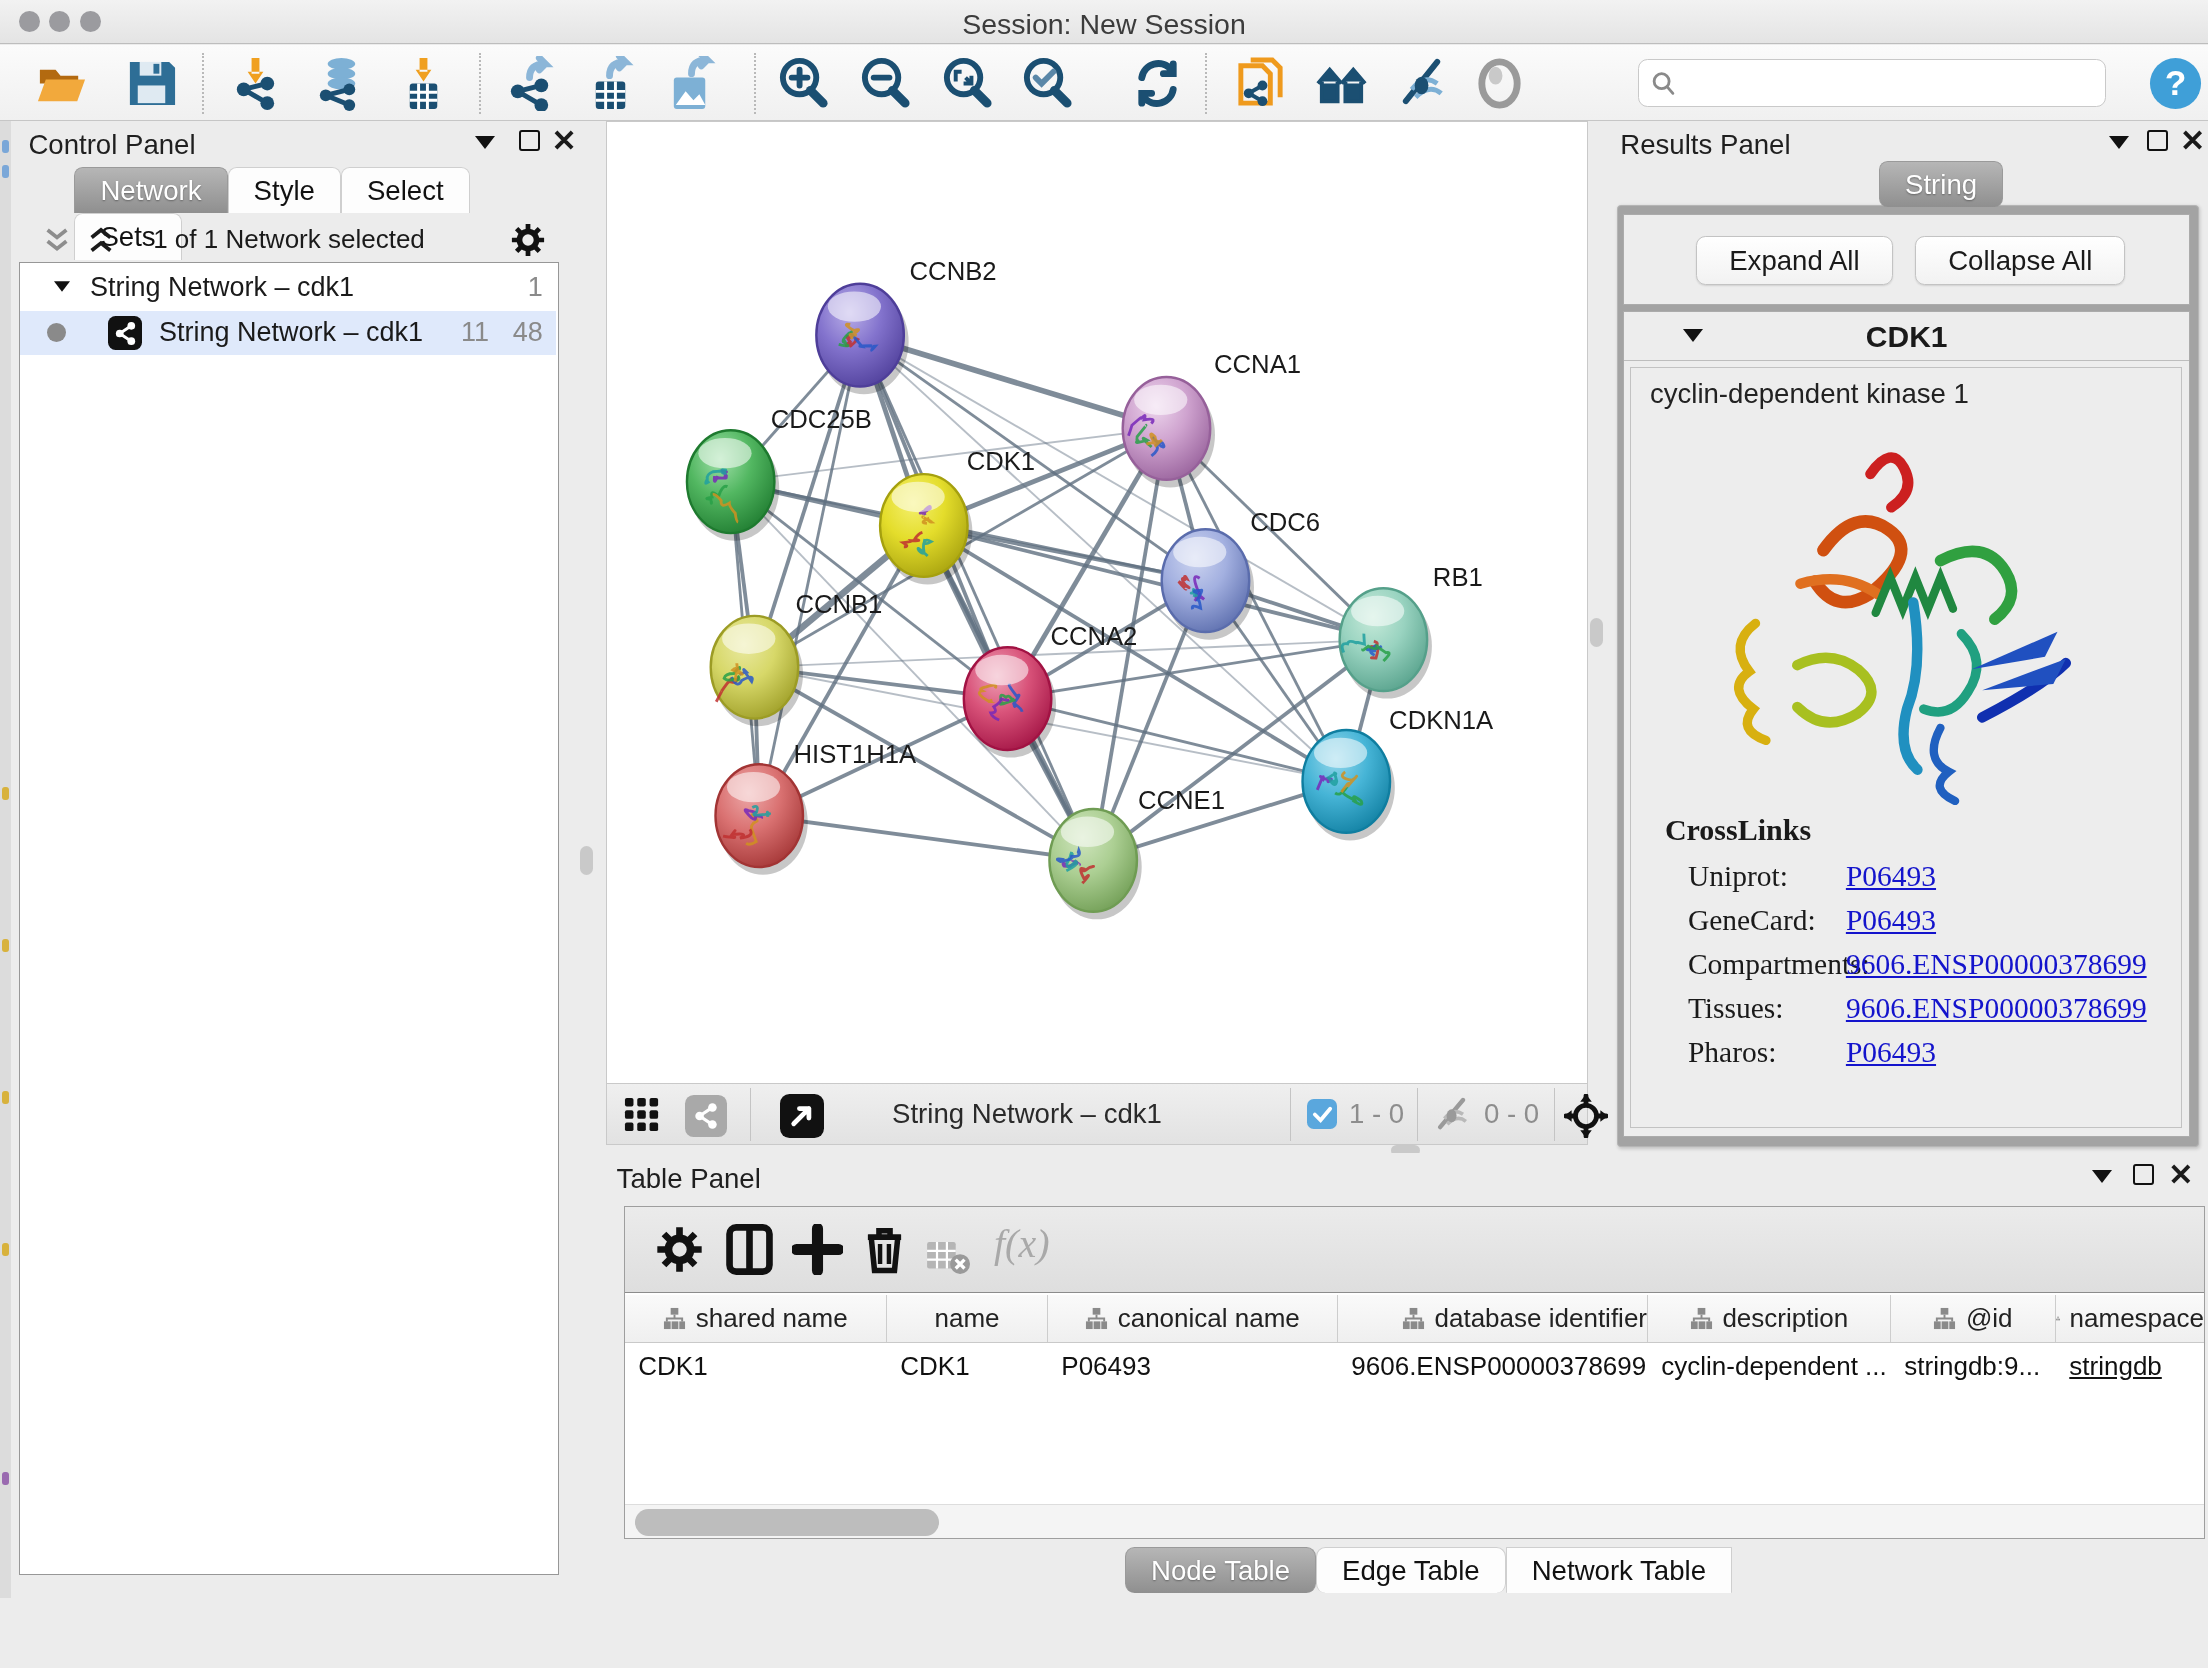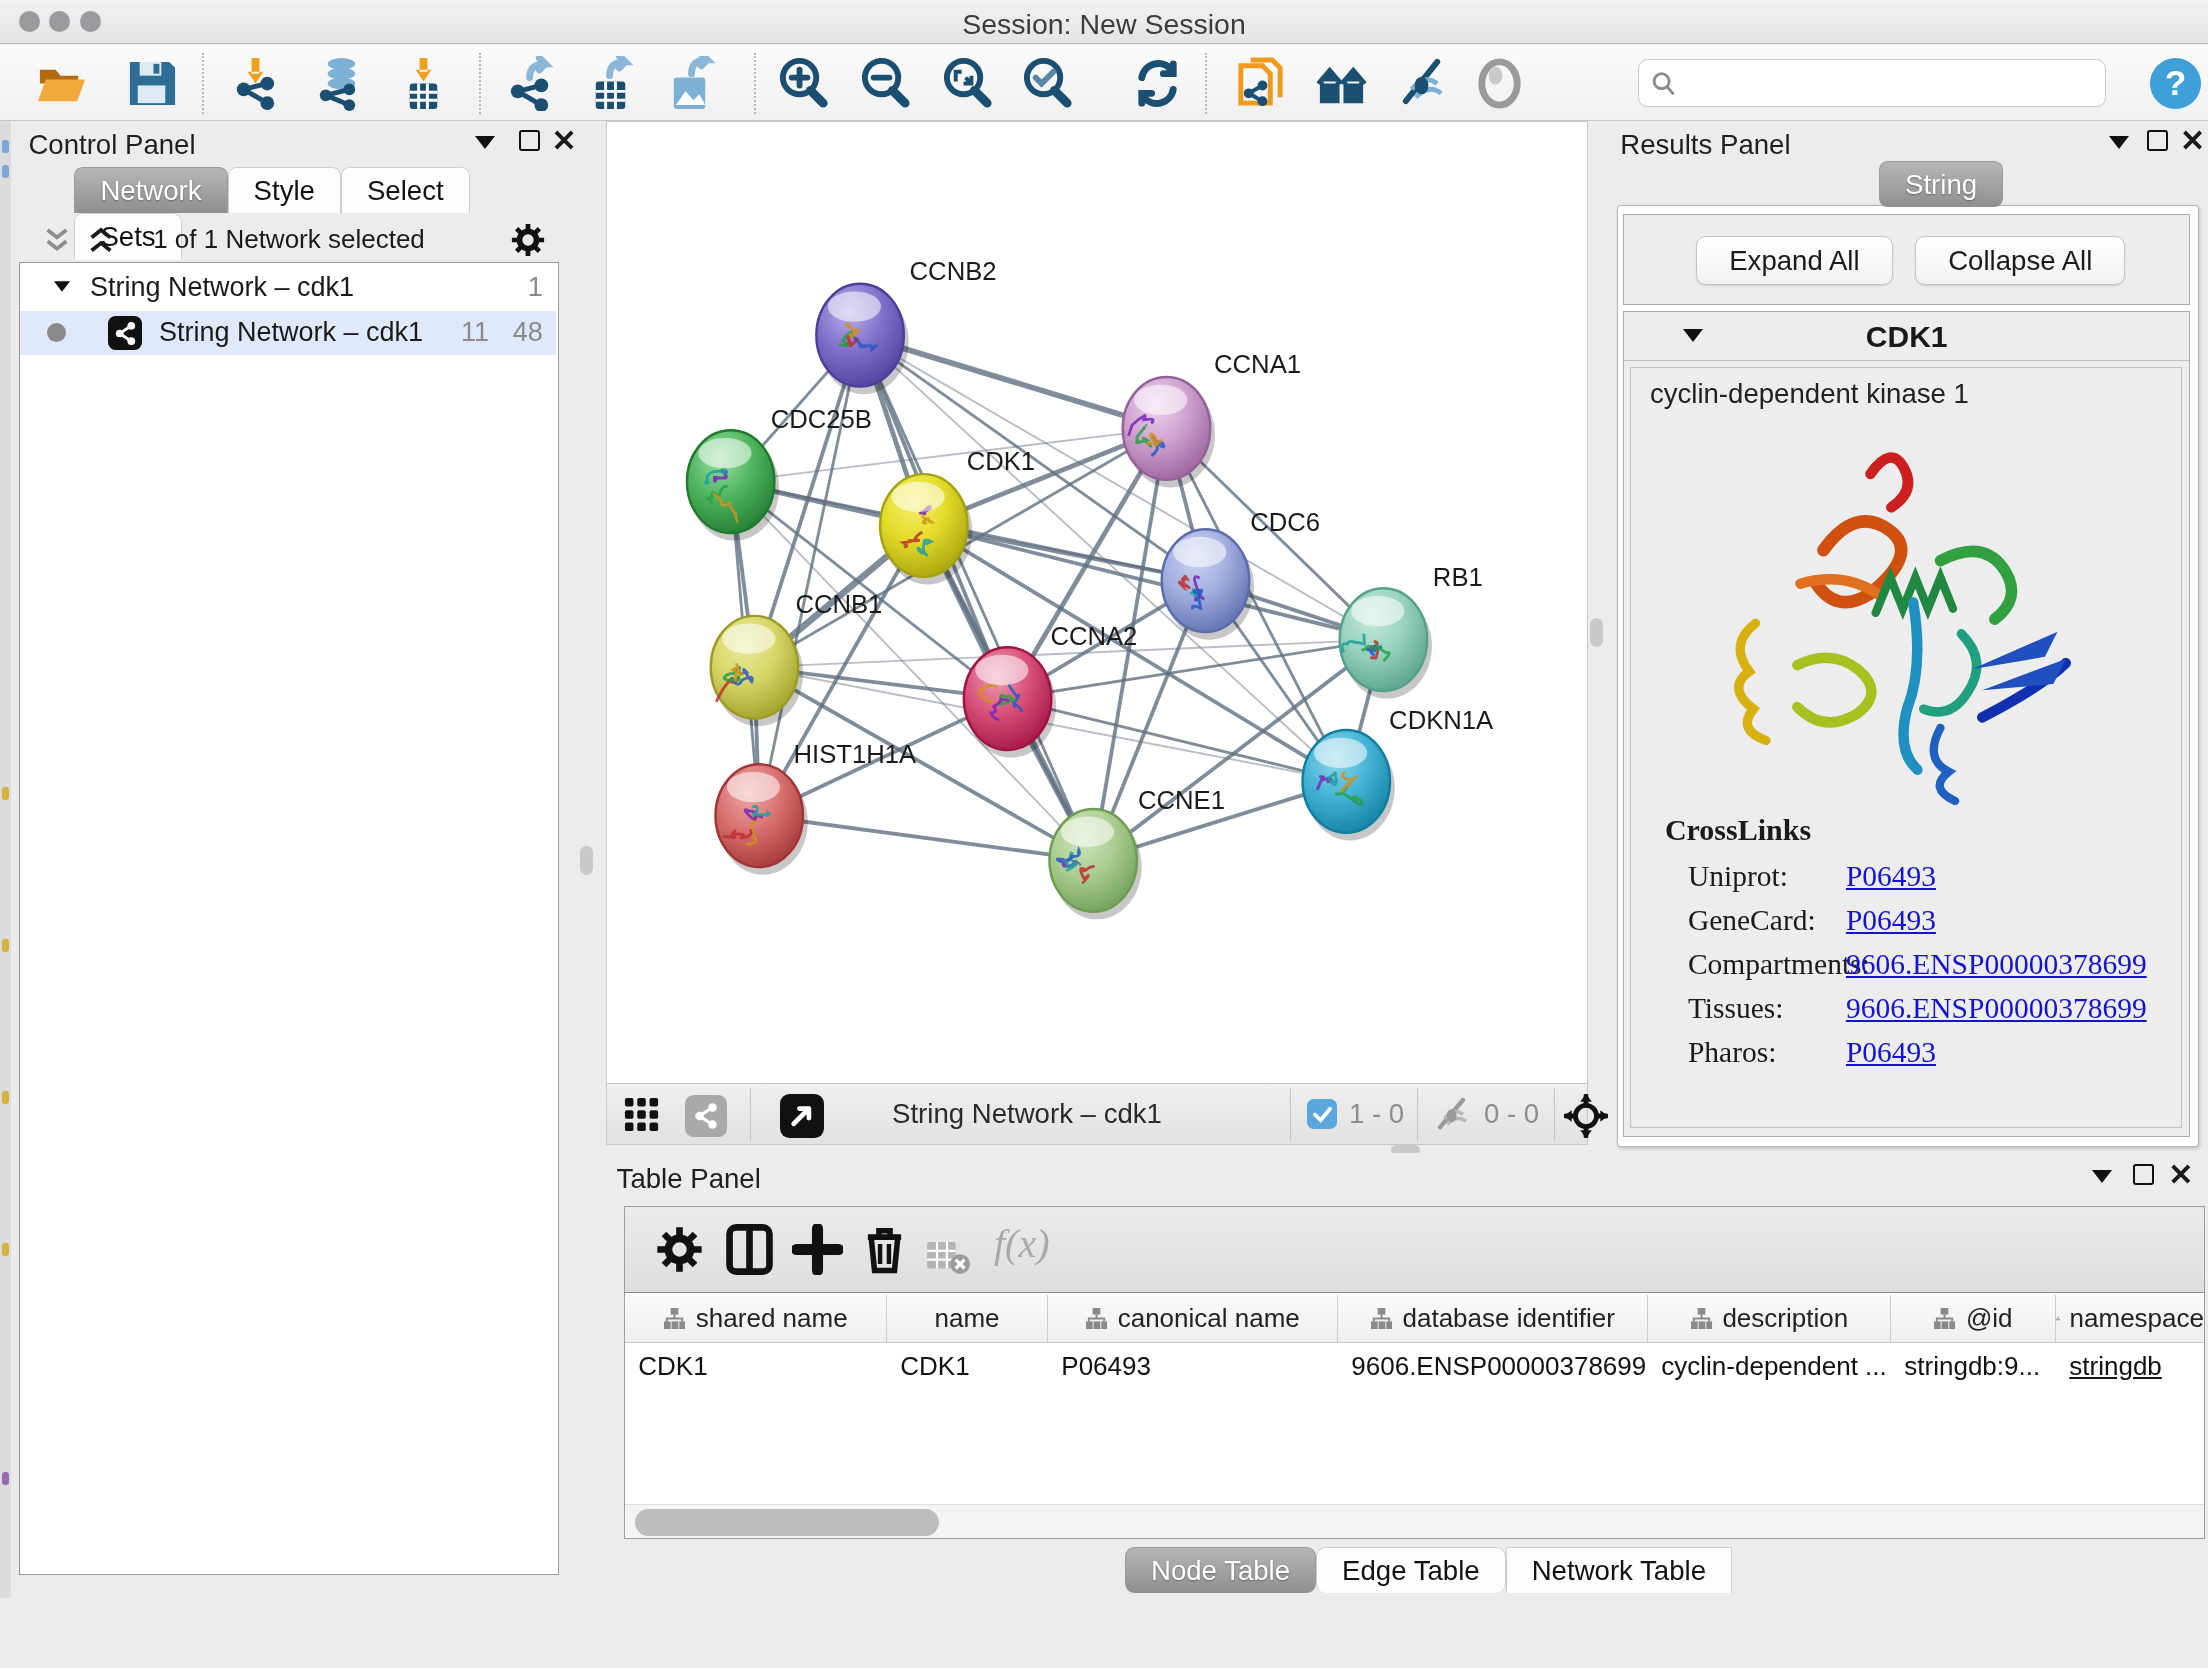--- a/index.html
+++ b/index.html
@@ -64,21 +64,21 @@
   .ns-sep { position:absolute; top:3.8px; height:53px; width:0; border-left:1.9px solid #c4c4c4; }
   .ns-txt { position:absolute; top:14.3px; font-size:27.6px; color:#2a2a2a; }
   .ns-cnt { position:absolute; top:14.3px; font-size:27.6px; color:#8d8d8d; }
 
   .grip { position:absolute; background:#c9c9c9; border-radius:7.6px; }
 
   
   #results-panel { position:absolute; left:1607px; top:121px; width:597px; height:1030px;text-decoration:underline; }
   #rp-head { position:absolute; left:0; top:5.7px; width:590px; height:42px; }
   #rp-box { position:absolute; left:9.5px; top:84px; width:582px; height:942px;
-    background:#ffffff; border:1.9px solid #b5b5b5; border-radius:3.8px;
+    background:#a3a3a3; border:1.9px solid #b5b5b5; border-radius:3.8px;
     box-shadow:1px 1.9px 3.8px rgba(0,0,0,.18); }
   #rp-tab { position:absolute; left:272px; top:40px; z-index:3; }
   #rp-expbox { position:absolute; left:5.7px; top:7.6px; width:567px; height:91px;
     border:1.9px solid #ababab; background:#ededed; }
   .rp-btn { position:absolute; top:21px; height:49px; background:linear-gradient(#ffffff,#f2f2f2);
     border:1px solid #c3c3c3; border-radius:9.5px; font-size:27.6px; text-align:center;
     line-height:48px; padding:0 32px; cursor:pointer; box-shadow:0 1px 1.9px rgba(0,0,0,.12); }
   #rp-gene { position:absolute; left:5.7px; top:105px; width:567px; height:826px;
     border:1.9px solid #ababab; background:#ededed; }
   #rp-gene-head { position:absolute; left:0; top:0; width:100%; height:49px;
@@ -741,21 +741,21 @@
             <div class="th-cell" style="width: 290px;">
               <svg width="23" height="23" viewBox="0 0 24 24">
                 <rect x="8" y="1" width="8" height="7" fill="#8a8a8a"></rect>
                 <rect x="1" y="15" width="7" height="8" fill="#8a8a8a"></rect>
                 <rect x="9" y="15" width="7" height="8" fill="#8a8a8a"></rect>
                 <rect x="17" y="15" width="6" height="8" fill="#8a8a8a"></rect>
                 <path d="M12 8 v4 M4 15 v-3 h16 v3" stroke="#8a8a8a" stroke-width="2" fill="none"></path>
               </svg>
               <span>canonical name</span>
             </div>
-            <div class="th-cell" style="width: 310px;">
+            <div class="th-cell" style="width: 310px; justify-content: flex-end;">
               <svg width="23" height="23" viewBox="0 0 24 24">
                 <rect x="8" y="1" width="8" height="7" fill="#8a8a8a"></rect>
                 <rect x="1" y="15" width="7" height="8" fill="#8a8a8a"></rect>
                 <rect x="9" y="15" width="7" height="8" fill="#8a8a8a"></rect>
                 <rect x="17" y="15" width="6" height="8" fill="#8a8a8a"></rect>
                 <path d="M12 8 v4 M4 15 v-3 h16 v3" stroke="#8a8a8a" stroke-width="2" fill="none"></path>
               </svg>
               <span>database identifier</span>
             </div>
             <div class="th-cell" style="width: 243px;">

